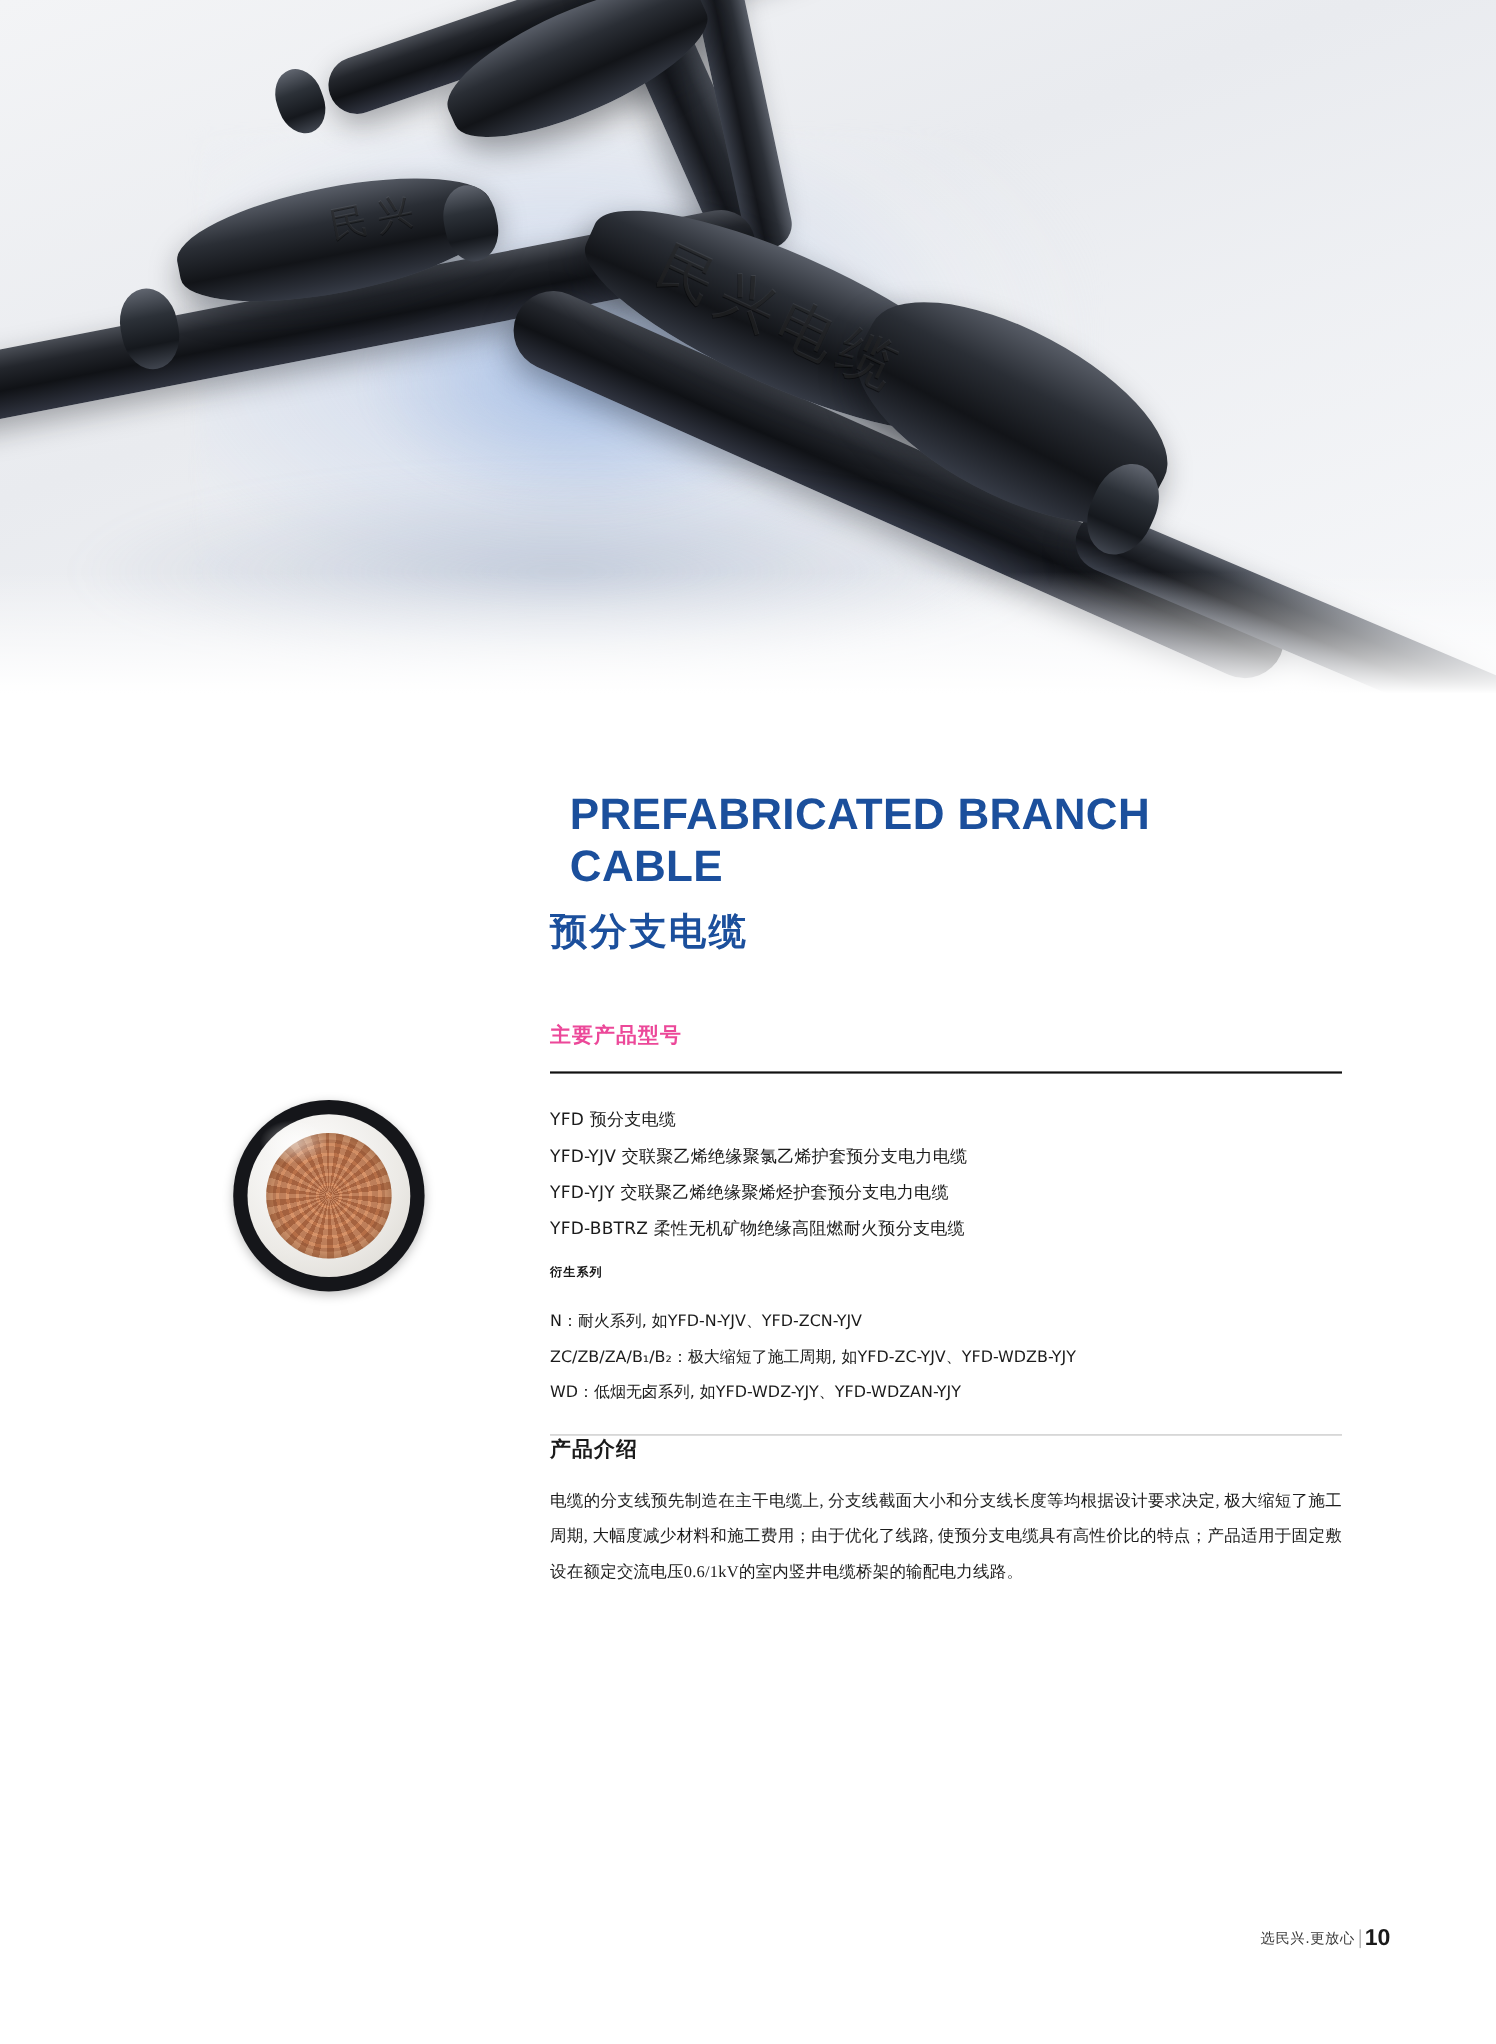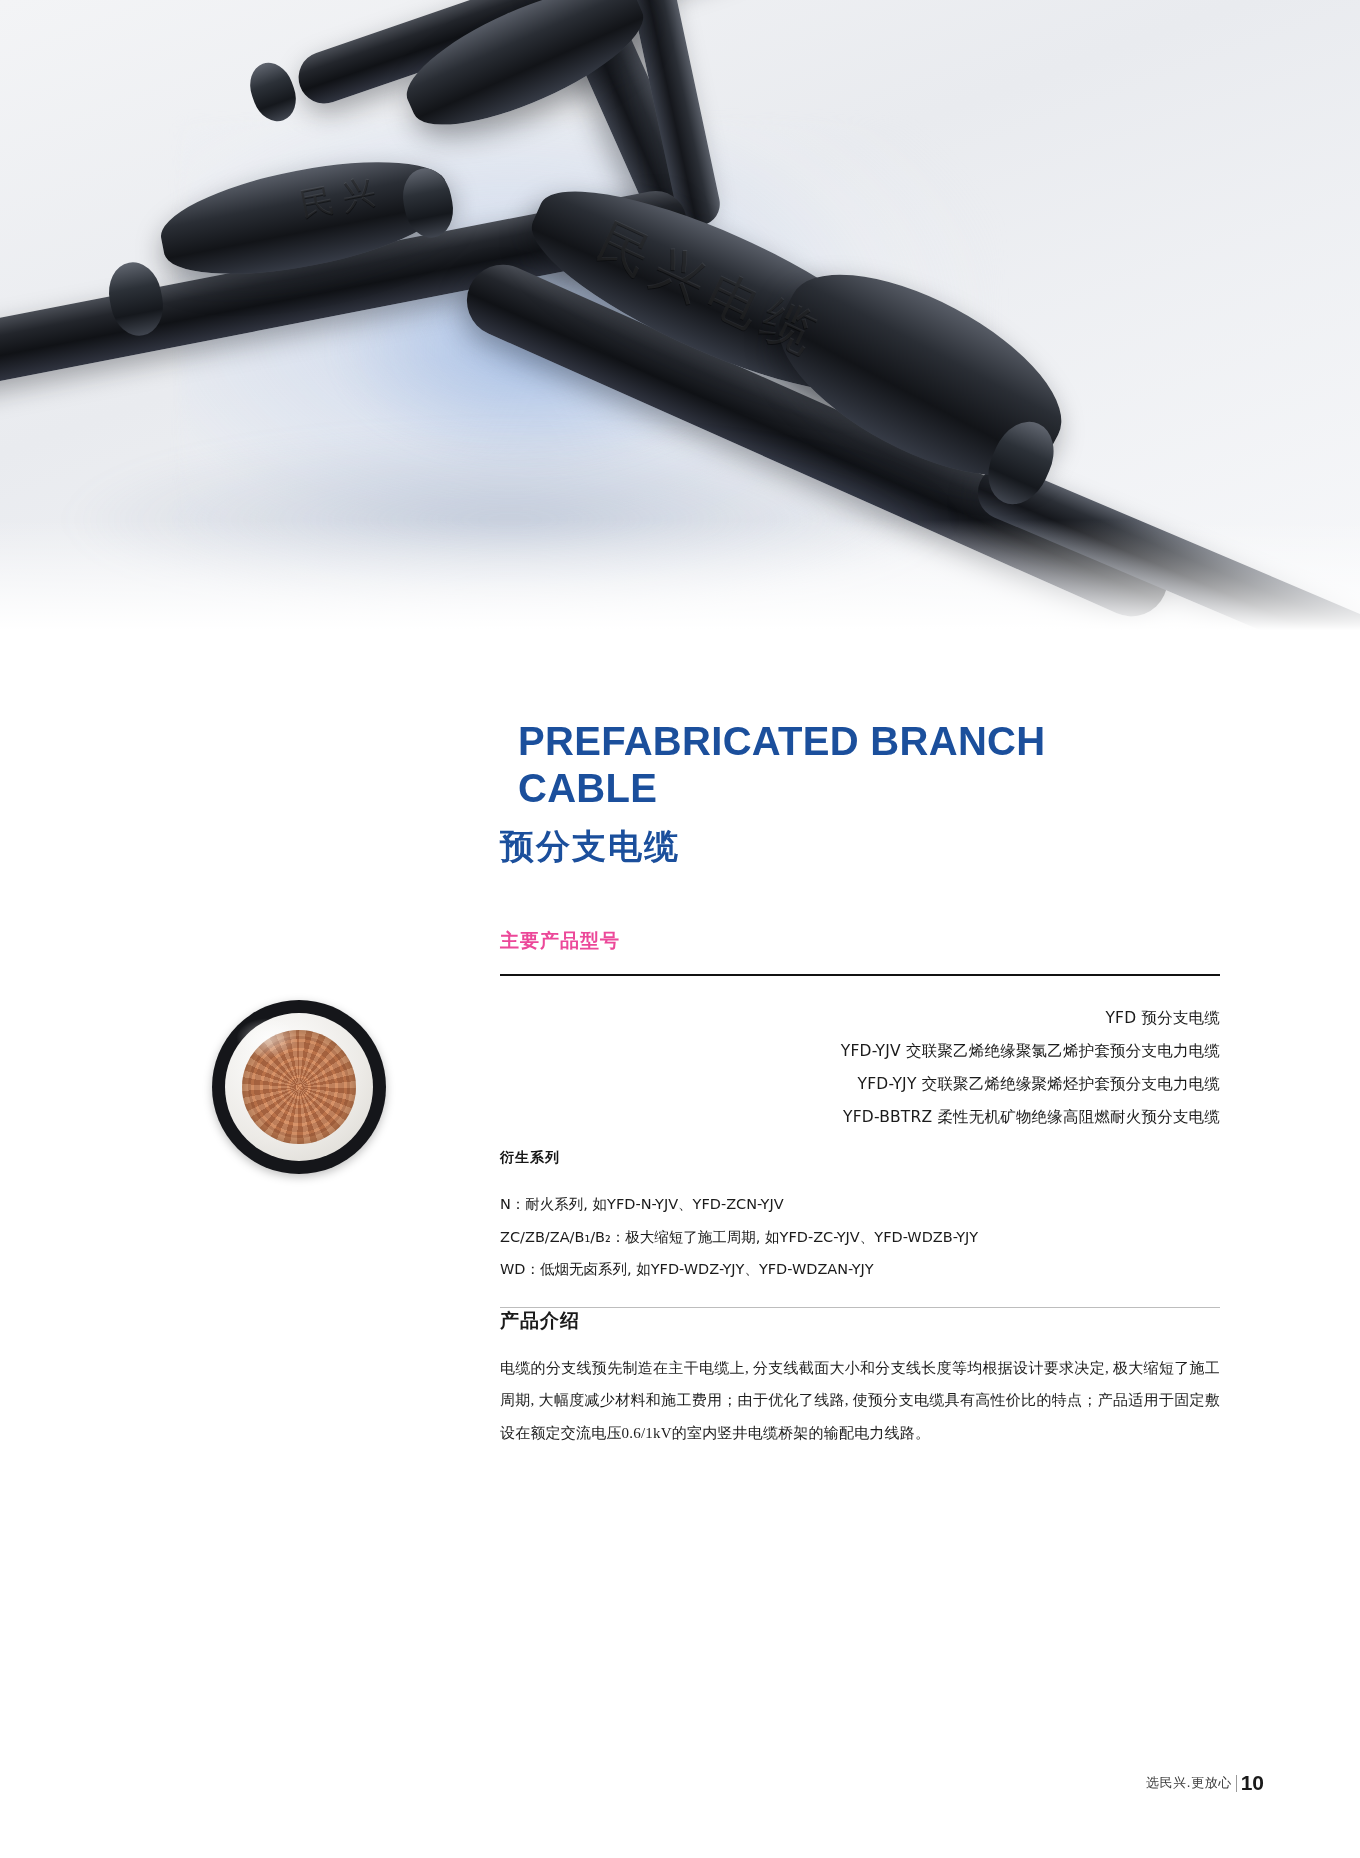--- a/index.html
+++ b/index.html
@@ -233,24 +233,23 @@
   .model-list {
     margin-top: 26px;
   }
   .model-list li {
     list-style: none;
     font-size: 15.5px;
     color: #1b1b1b;
     line-height: 2.12;
     font-family: "DejaVu Sans", sans-serif;
     letter-spacing: 0.2px;
-    text-align: right;
   }
   .sub-heading {
-    font-size: 14px;
+    font-size: 11px;
     font-weight: bold;
     color: #161616;
     margin-top: 16px;
     font-family: "DejaVu Sans", sans-serif;
     letter-spacing: 1px;
   }
   .derived-list { margin-top: 21px; }
   .derived-list li {
     list-style: none;
     font-size: 14.5px;
@@ -272,21 +271,21 @@
     color: #1d1d1d;
     font-family: Liberation Serif, serif;
     text-align: justify;
     letter-spacing: 0.2px;
   }
 
   
   .footer {
     position: absolute;
     right: 96px;
-    bottom: 63px;
+    bottom: 84px;
     display: flex;
     align-items: center;
     gap: 4px;
   }
   .footer-slogan {
     font-size: 13px;
     color: #3a3a3a;
     font-family: "DejaVu Sans", sans-serif;
     letter-spacing: 0.5px;
   }

